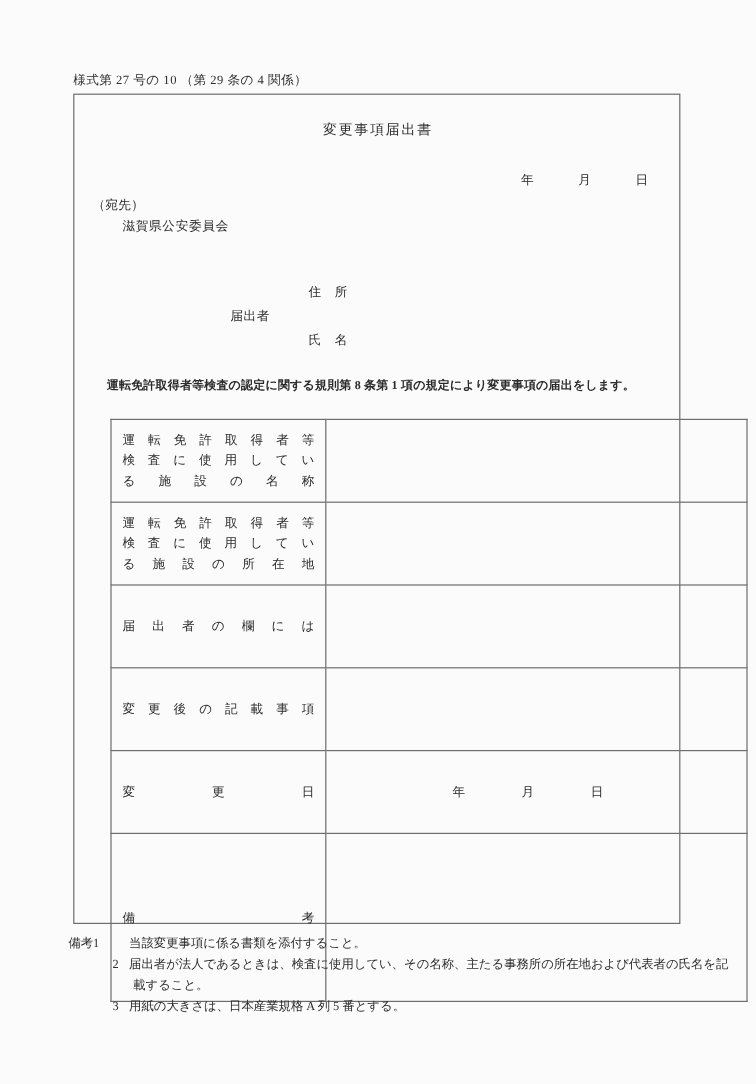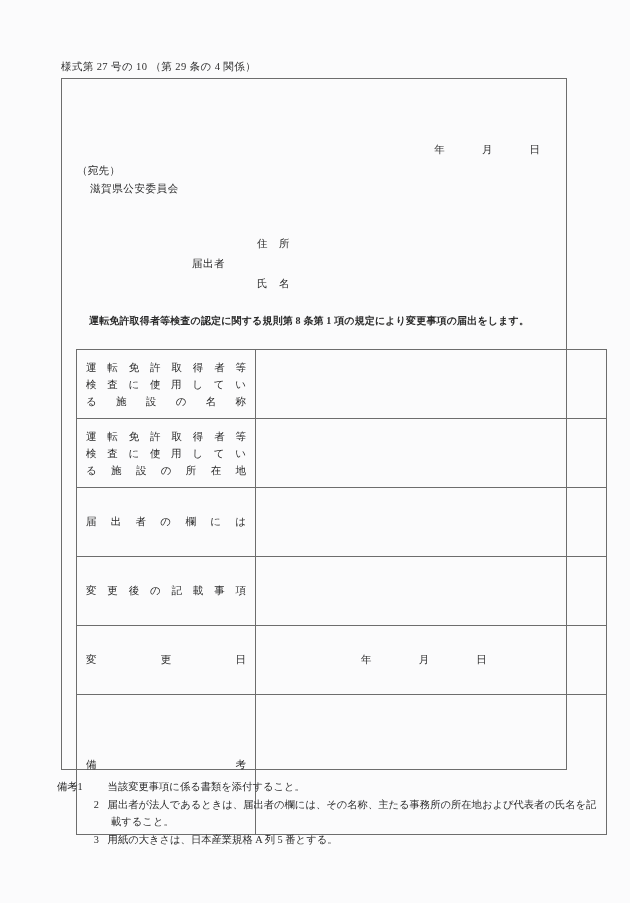--- a/index.html
+++ b/index.html
@@ -80,21 +80,21 @@
   
   .addressee-label {
     position: absolute;
     left: 15px;
     top: 85px;
     font-size: 10.5px;
     letter-spacing: 0.3px;
   }
   .addressee-name {
     position: absolute;
-    left: 28px;
+    left: 40px;
     top: 103px;
     font-size: 10.5px;
     letter-spacing: 0.6px;
   }
 
   
   .applicant {
     position: absolute;
     left: 130px;
     top: 158px;
@@ -125,21 +125,21 @@
     top: 235px;
     font-size: 10px;
     letter-spacing: 0.15px;
     white-space: nowrap;
     font-weight: bold;
   }
 
   
   .form-table {
     position: absolute;
-    left: 14px;
+    left: 30px;
     top: 270px;
     width: 490px;
     border-collapse: collapse;
     table-layout: fixed;
   }
   .form-table td {
     border: 1px solid #6d6d6d;
     padding: 0;
     vertical-align: middle;
     font-size: 10.5px;
@@ -220,20 +220,21 @@
 </style>
 </head>
 <body>
 
 <div class="page">
 
   <div class="form-number">様式第 27 号の 10 （第 29 条の 4 関係）</div>
 
   <div class="frame">
 
+    <div class="doc-title">変更事項届出書</div>
 
     <div class="date-line">
       <span class="unit">年</span>
       <span class="unit">月</span>
       <span class="unit last">日</span>
     </div>
 
     <div class="addressee-label">（宛先）</div>
     <div class="addressee-name">滋賀県公安委員会</div>
 
@@ -307,21 +308,21 @@
 
   </div>
 
   <div class="notes">
     <span class="note-row">
       <span class="note-head"><span>備考</span><span>1</span></span>
       <span>当該変更事項に係る書類を添付すること。</span>
     </span>
     <span class="note-row">
       <span class="note-head num">2</span>
-      <span>届出者が法人であるときは、届出者の欄には、その名称、主たる事務所の所在地および代表者の氏名を記</span>
+      <span>届出者が法人であるときは、検査に使用してい、その名称、主たる事務所の所在地および代表者の氏名を記</span>
     </span>
     <span class="note-cont">載すること。</span>
     <span class="note-row">
       <span class="note-head num">3</span>
       <span>用紙の大きさは、日本産業規格 A 列 5 番とする。</span>
     </span>
   </div>
 
 </div>
 

